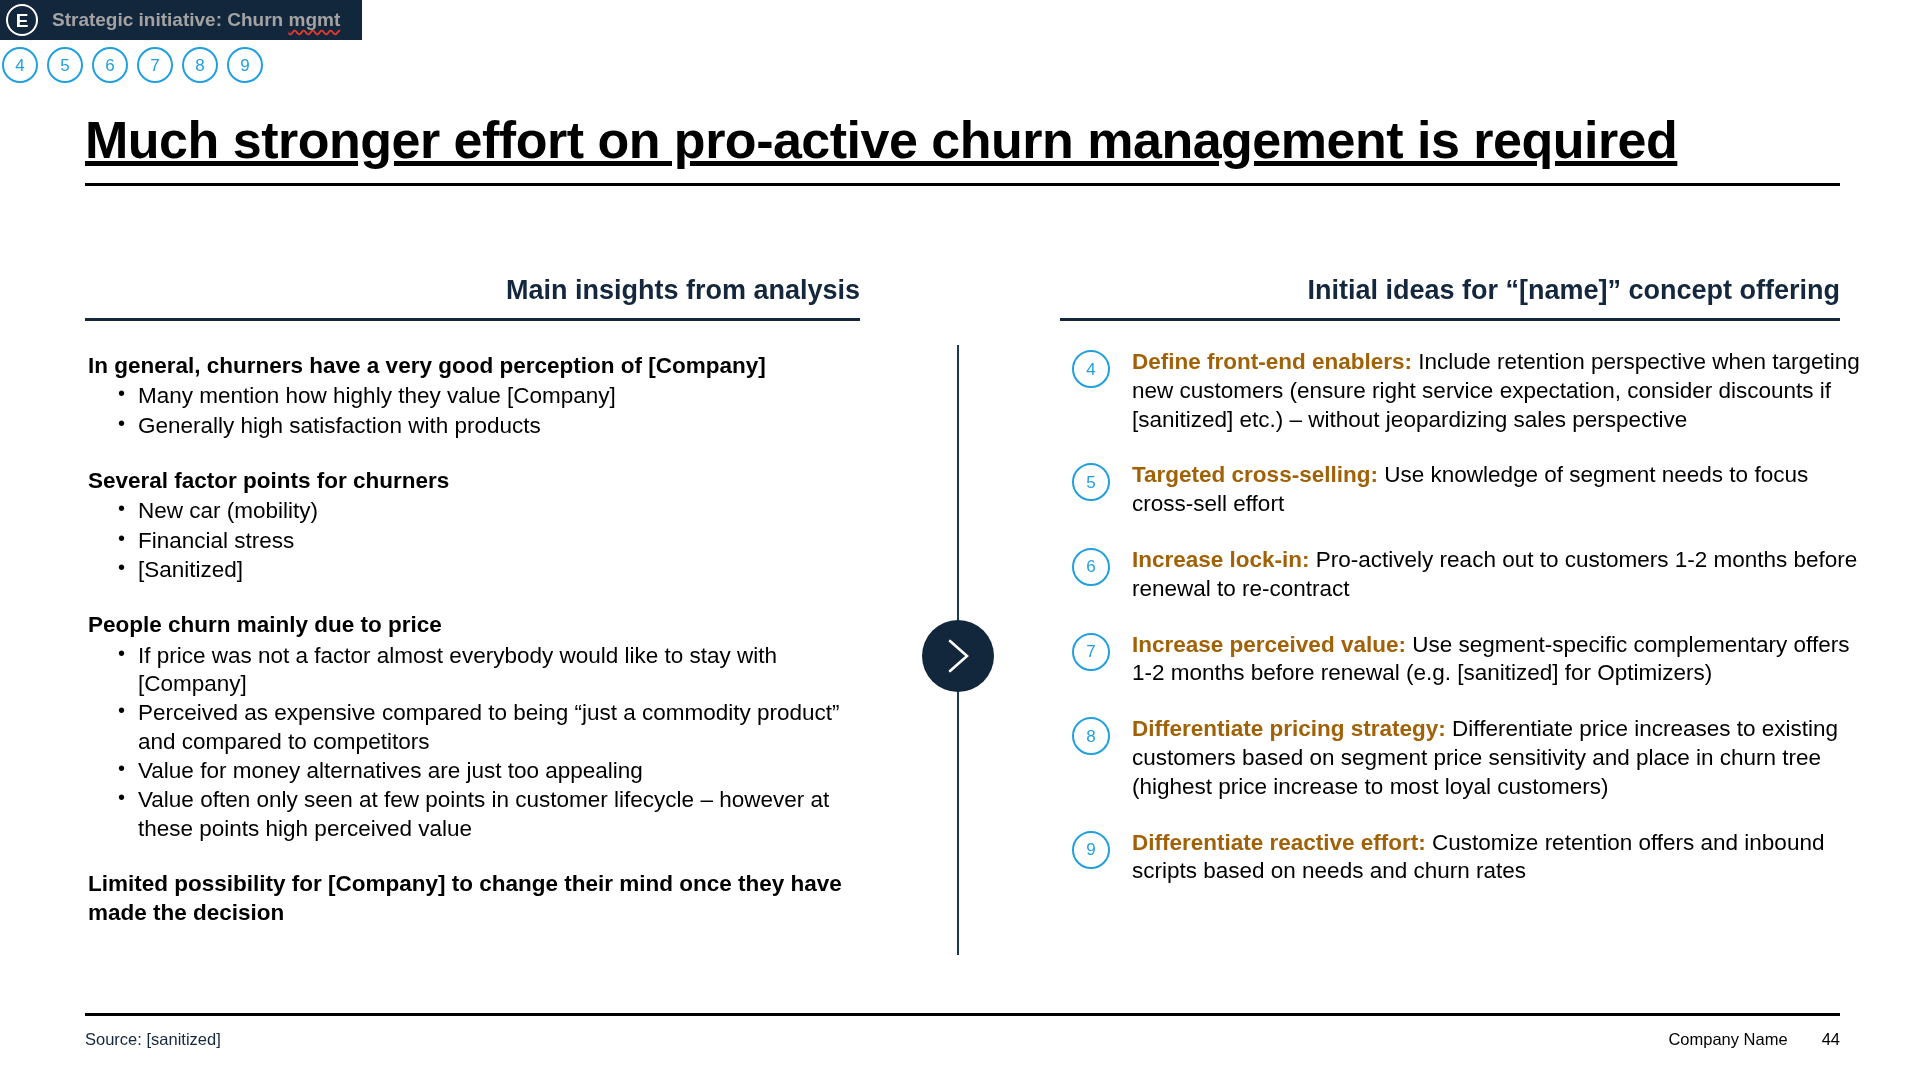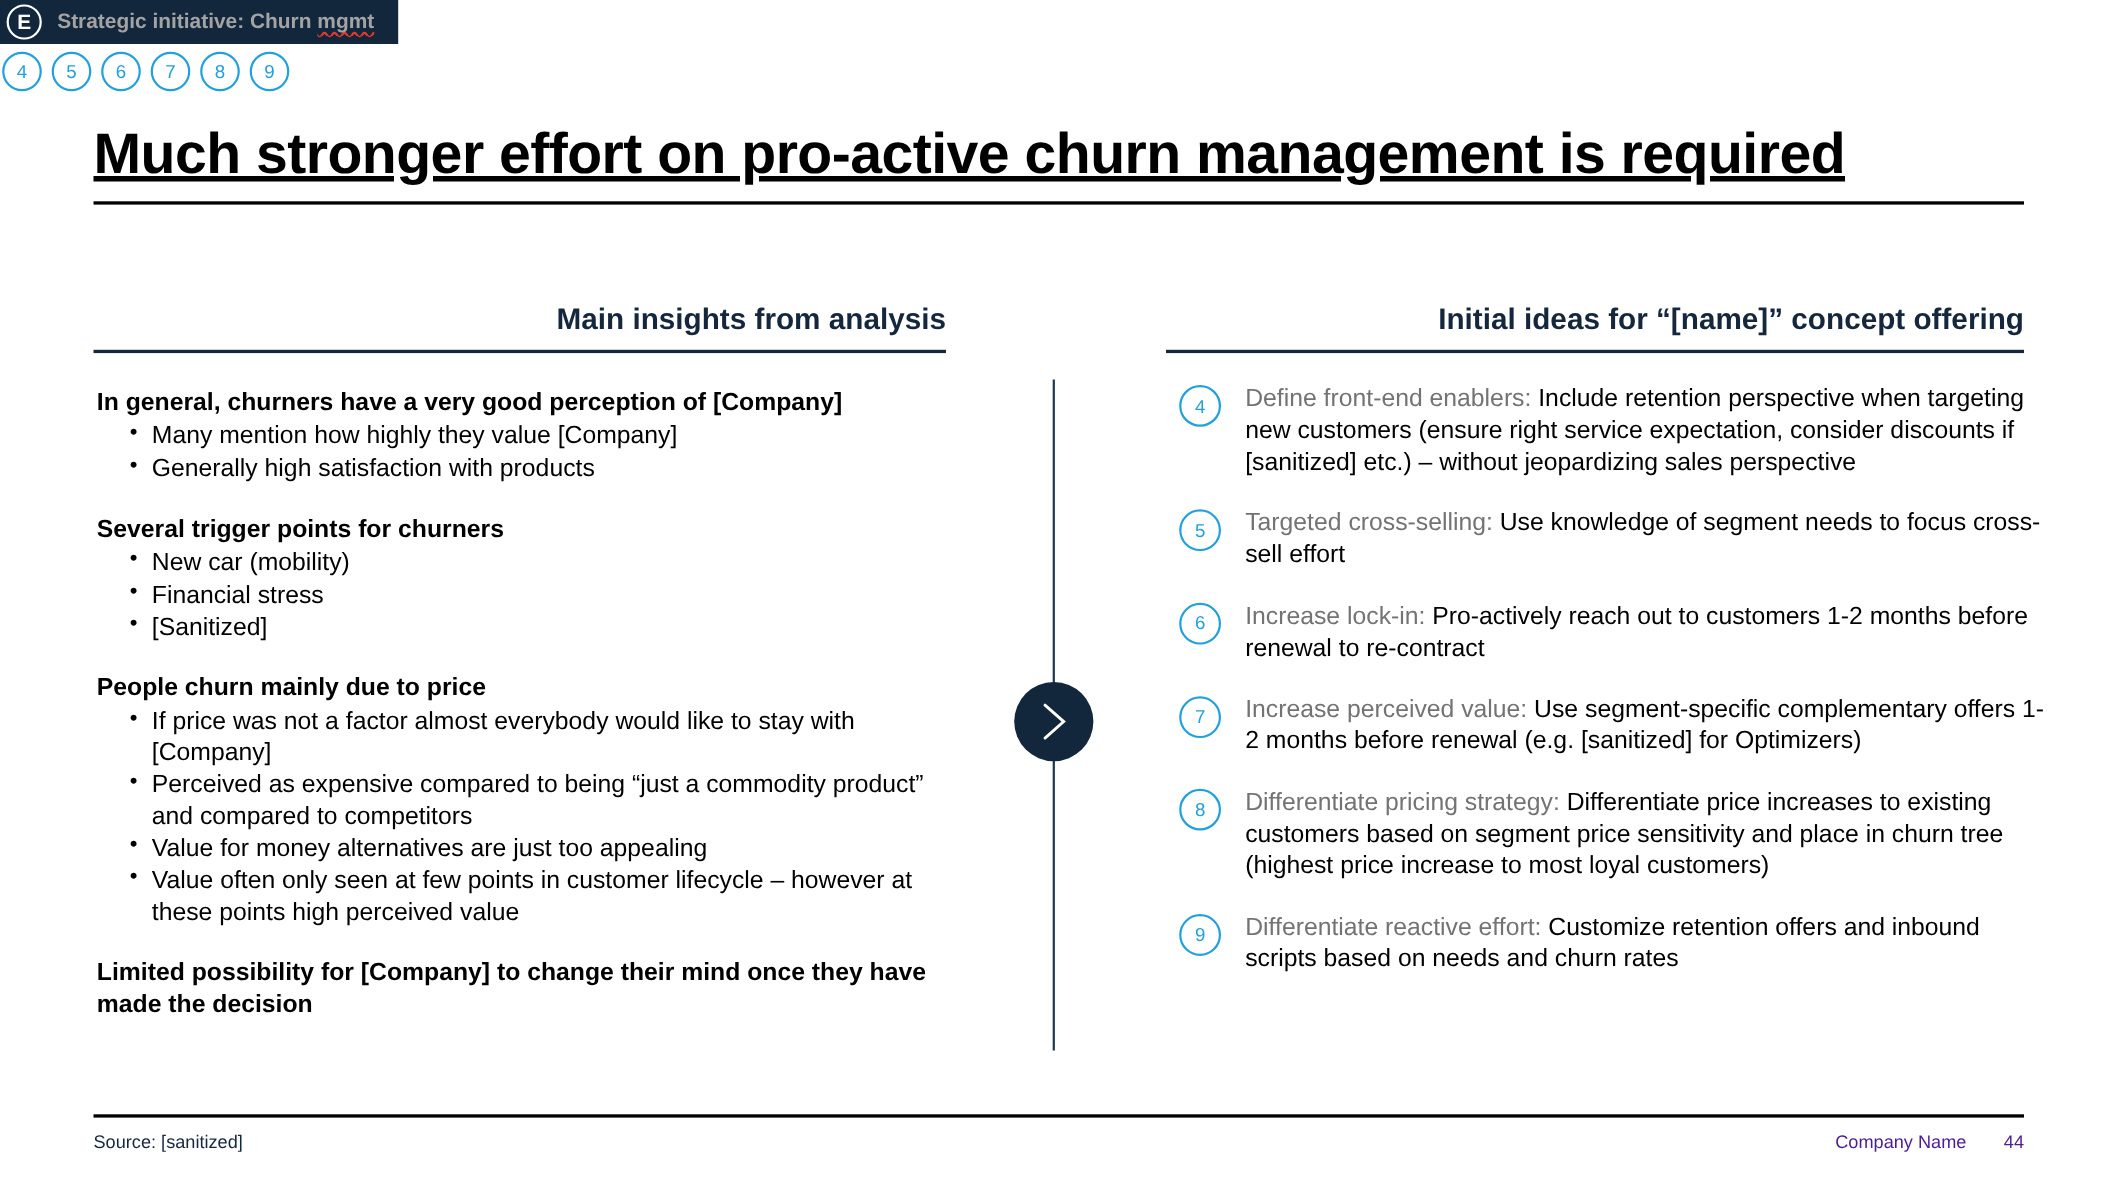--- a/index.html
+++ b/index.html
@@ -111,34 +111,34 @@
   .idea-num {
     position: absolute; left: 12px; top: 2px;
     width: 38px; height: 38px; border-radius: 50%;
     border: 2.2px solid #22A0DD; color: #22A0DD;
     display: flex; align-items: center; justify-content: center;
     font-size: 17px; line-height: 1; background: #fff;
   }
   .idea-text {
     font-size: 22.5px; color: #000000; line-height: 1.28;
   }
-  .idea-text b { font-weight: normal; color: #737373; }
+  .idea-text b { font-weight: bold; color: #a16207; }
 
   
   .footer-rule {
     position: absolute; left: 85px; top: 1013px;
     width: 1755px; height: 2.5px; background: #000000;
   }
   .footer-left {
     position: absolute; left: 85px; top: 1030px;
     font-size: 16.5px; color: #14273D;
   }
   .footer-right {
     position: absolute; right: 80px; top: 1030px;
-    font-size: 16.5px; color: #4c1d95;
+    font-size: 16.5px; color: #000000;
     display: flex; gap: 34px; align-items: baseline;
   }
 </style>
 </head>
 <body>
 
 <div class="slide">
 
   <div class="badge-bar">
     <div class="badge-letter">E</div>
@@ -168,21 +168,21 @@
       <div class="lb-head">In general, churners have a very good perception of [Company]</div>
       <ul class="lb-list">
         <li>Many mention how highly they value [Company]</li>
         <li>Generally high satisfaction with products</li>
       </ul>
     </div>
 
     <div class="lb-gap"></div>
 
     <div>
-      <div class="lb-head">Several trigger points for churners</div>
+      <div class="lb-head">Several factor points for churners</div>
       <ul class="lb-list">
         <li>New car (mobility)</li>
         <li>Financial stress</li>
         <li>[Sanitized]</li>
       </ul>
     </div>
 
     <div class="lb-gap"></div>
 
     <div>

